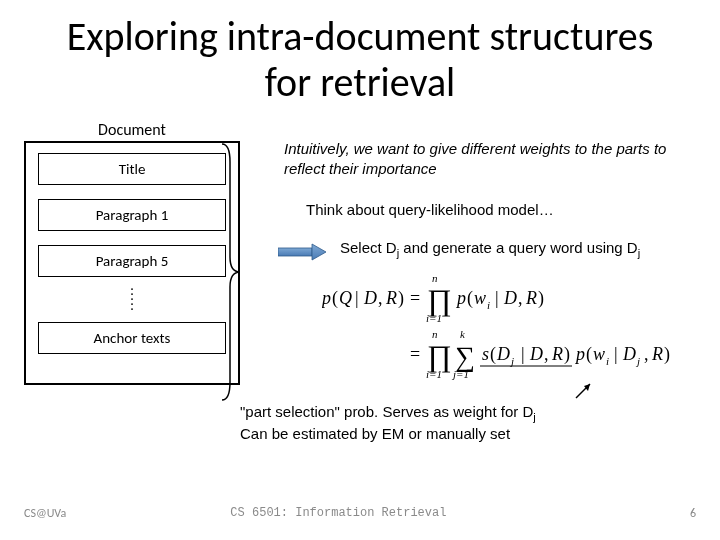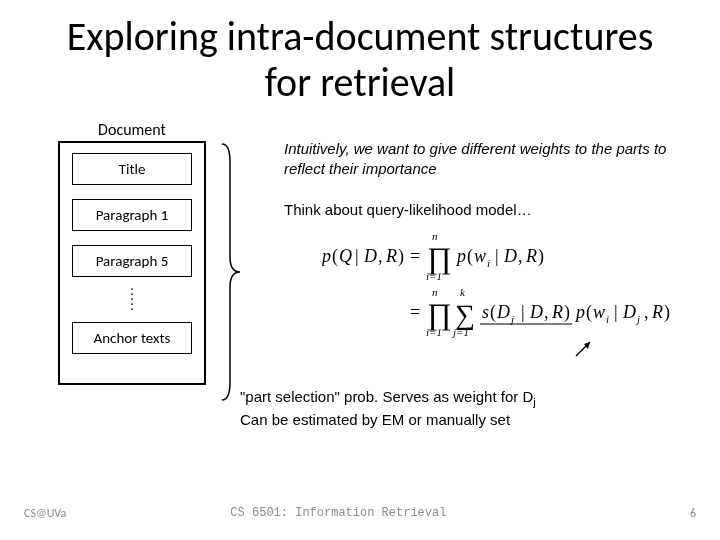--- a/index.html
+++ b/index.html
@@ -27,21 +27,21 @@
     width: 220px;
     position: relative;
   }
   .doc-label {
     text-align: center;
     font-size: 16px;
     margin-bottom: 2px;
   }
   .doc-outer {
     border: 2px solid #000;
-    width: 148px;
+    width: 216px;
     margin: 0 auto;
     padding: 10px 12px 12px 12px;
     position: relative;
   }
   .doc-box {
     border: 1.5px solid #000;
     text-align: center;
     font-size: 15px;
     padding: 6px 0;
     margin-bottom: 14px;
@@ -63,21 +63,21 @@
     height: 260px;
   }
   .right {
     flex: 1;
     padding-left: 44px;
     font-family: Arial, sans-serif;
     font-size: 15px;
     line-height: 1.35;
   }
   .para1 { margin-top: 19px; font-style: italic; }
-  .para2 { margin-top: 20px; }
+  .para2 { margin-top: 20px; margin-left: 22px; }
   .para3row {
     margin-top: 18px;
     display: flex;
     align-items: flex-start;
     gap: 14px;
   }
   .arrow-box {
     width: 48px;
     height: 20px;
     margin-top: 4px;
@@ -135,20 +135,35 @@
       <div class="doc-box">Anchor texts</div>
     </div>
     <svg class="brace" viewBox="0 0 22 260">
       <path d="M 2 2 Q 10 2 10 20 L 10 115 Q 10 130 20 130 Q 10 130 10 145 L 10 240 Q 10 258 2 258" fill="none" stroke="#000" stroke-width="1.5"></path>
     </svg>
   </div>
 
   <div class="right">
     <div class="para1">Intuitively, we want to give different weights to the parts to reflect their importance</div>
     <div class="para2">Think about query-likelihood model…</div>
+    <div class="para3row">
+      <svg class="arrow-box" viewBox="0 0 48 20">
+        <defs>
+          <linearGradient id="g1" x1="0" y1="0" x2="0" y2="1">
+            <stop offset="0" stop-color="#7ea8d4"></stop>
+            <stop offset="1" stop-color="#4a7bb5"></stop>
+          </linearGradient>
+        </defs>
+        <rect x="0" y="6" width="34" height="8" fill="url(#g1)" stroke="#2f5a8a" stroke-width="0.8"></rect>
+        <polygon points="34,2 48,10 34,18" fill="url(#g1)" stroke="#2f5a8a" stroke-width="0.8"></polygon>
+      </svg>
+      <div>
+        <span>Select D</span><sub>j</sub><span> and generate a query word using D</span><sub>j</sub>
+      </div>
+    </div>
 
     <div class="formula-block">
       <svg width="330" height="56" viewBox="0 0 330 56">
         <text x="0" y="34" font-family="'Times New Roman',serif" font-size="18" font-style="italic">p</text>
         <text x="10" y="34" font-family="'Times New Roman',serif" font-size="18">(</text>
         <text x="17" y="34" font-family="'Times New Roman',serif" font-size="18" font-style="italic">Q</text>
         <text x="33" y="34" font-family="'Times New Roman',serif" font-size="18">|</text>
         <text x="42" y="34" font-family="'Times New Roman',serif" font-size="18" font-style="italic">D</text>
         <text x="56" y="34" font-family="'Times New Roman',serif" font-size="18">,</text>
         <text x="64" y="34" font-family="'Times New Roman',serif" font-size="18" font-style="italic">R</text>

